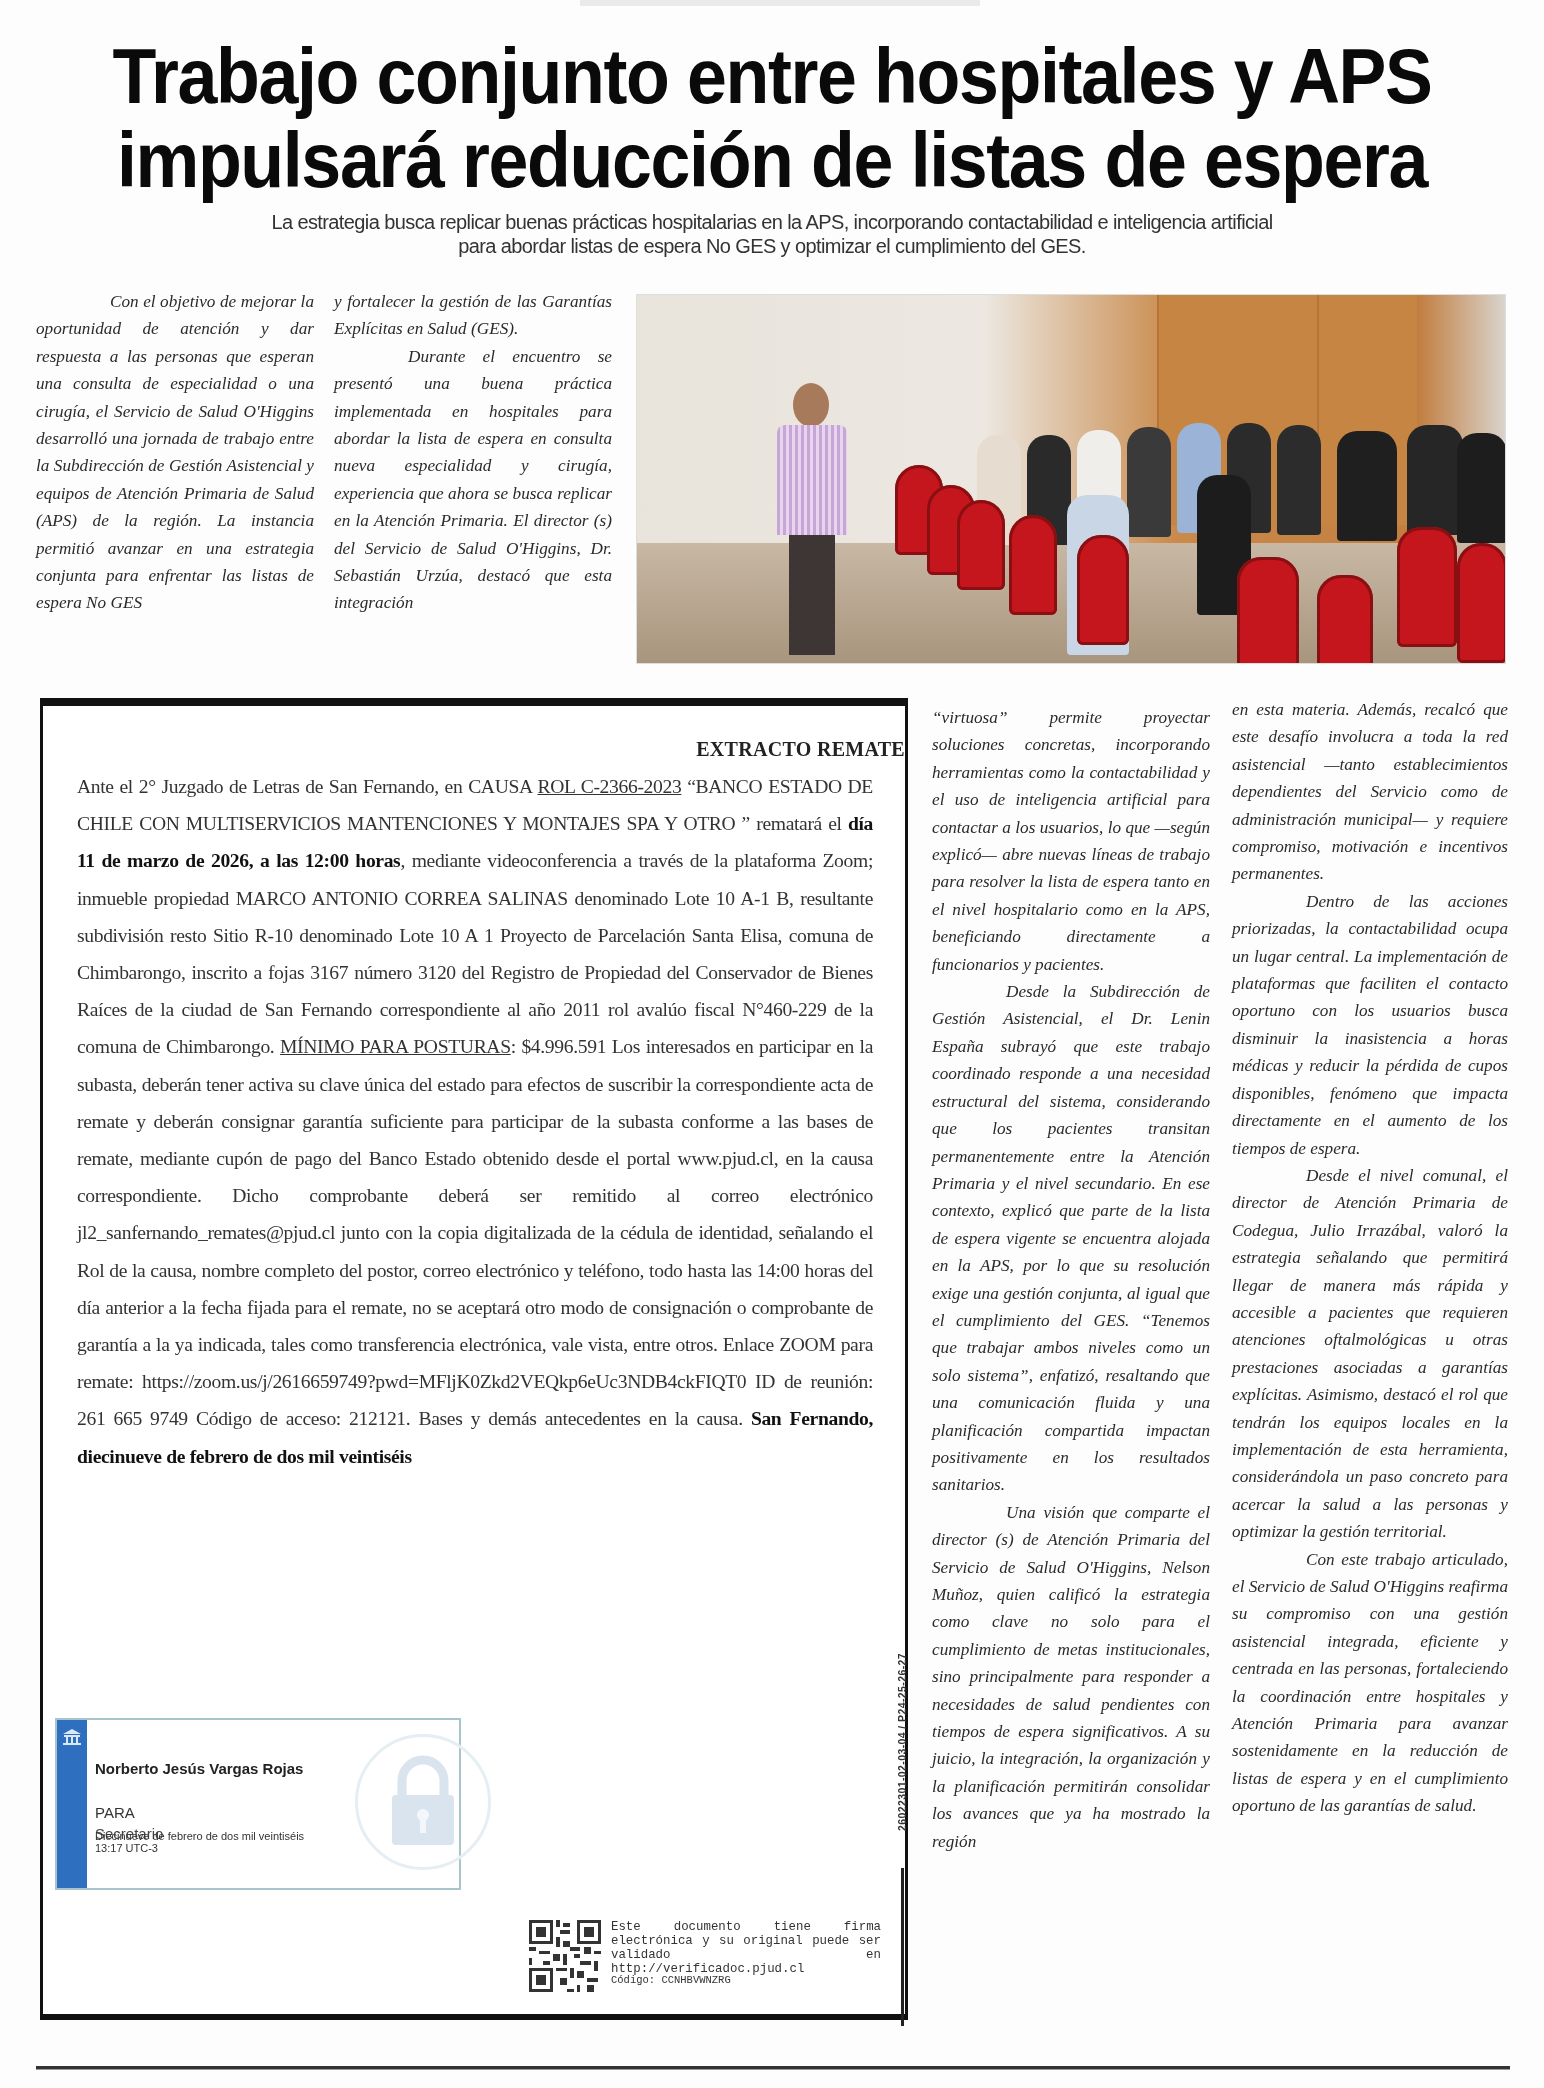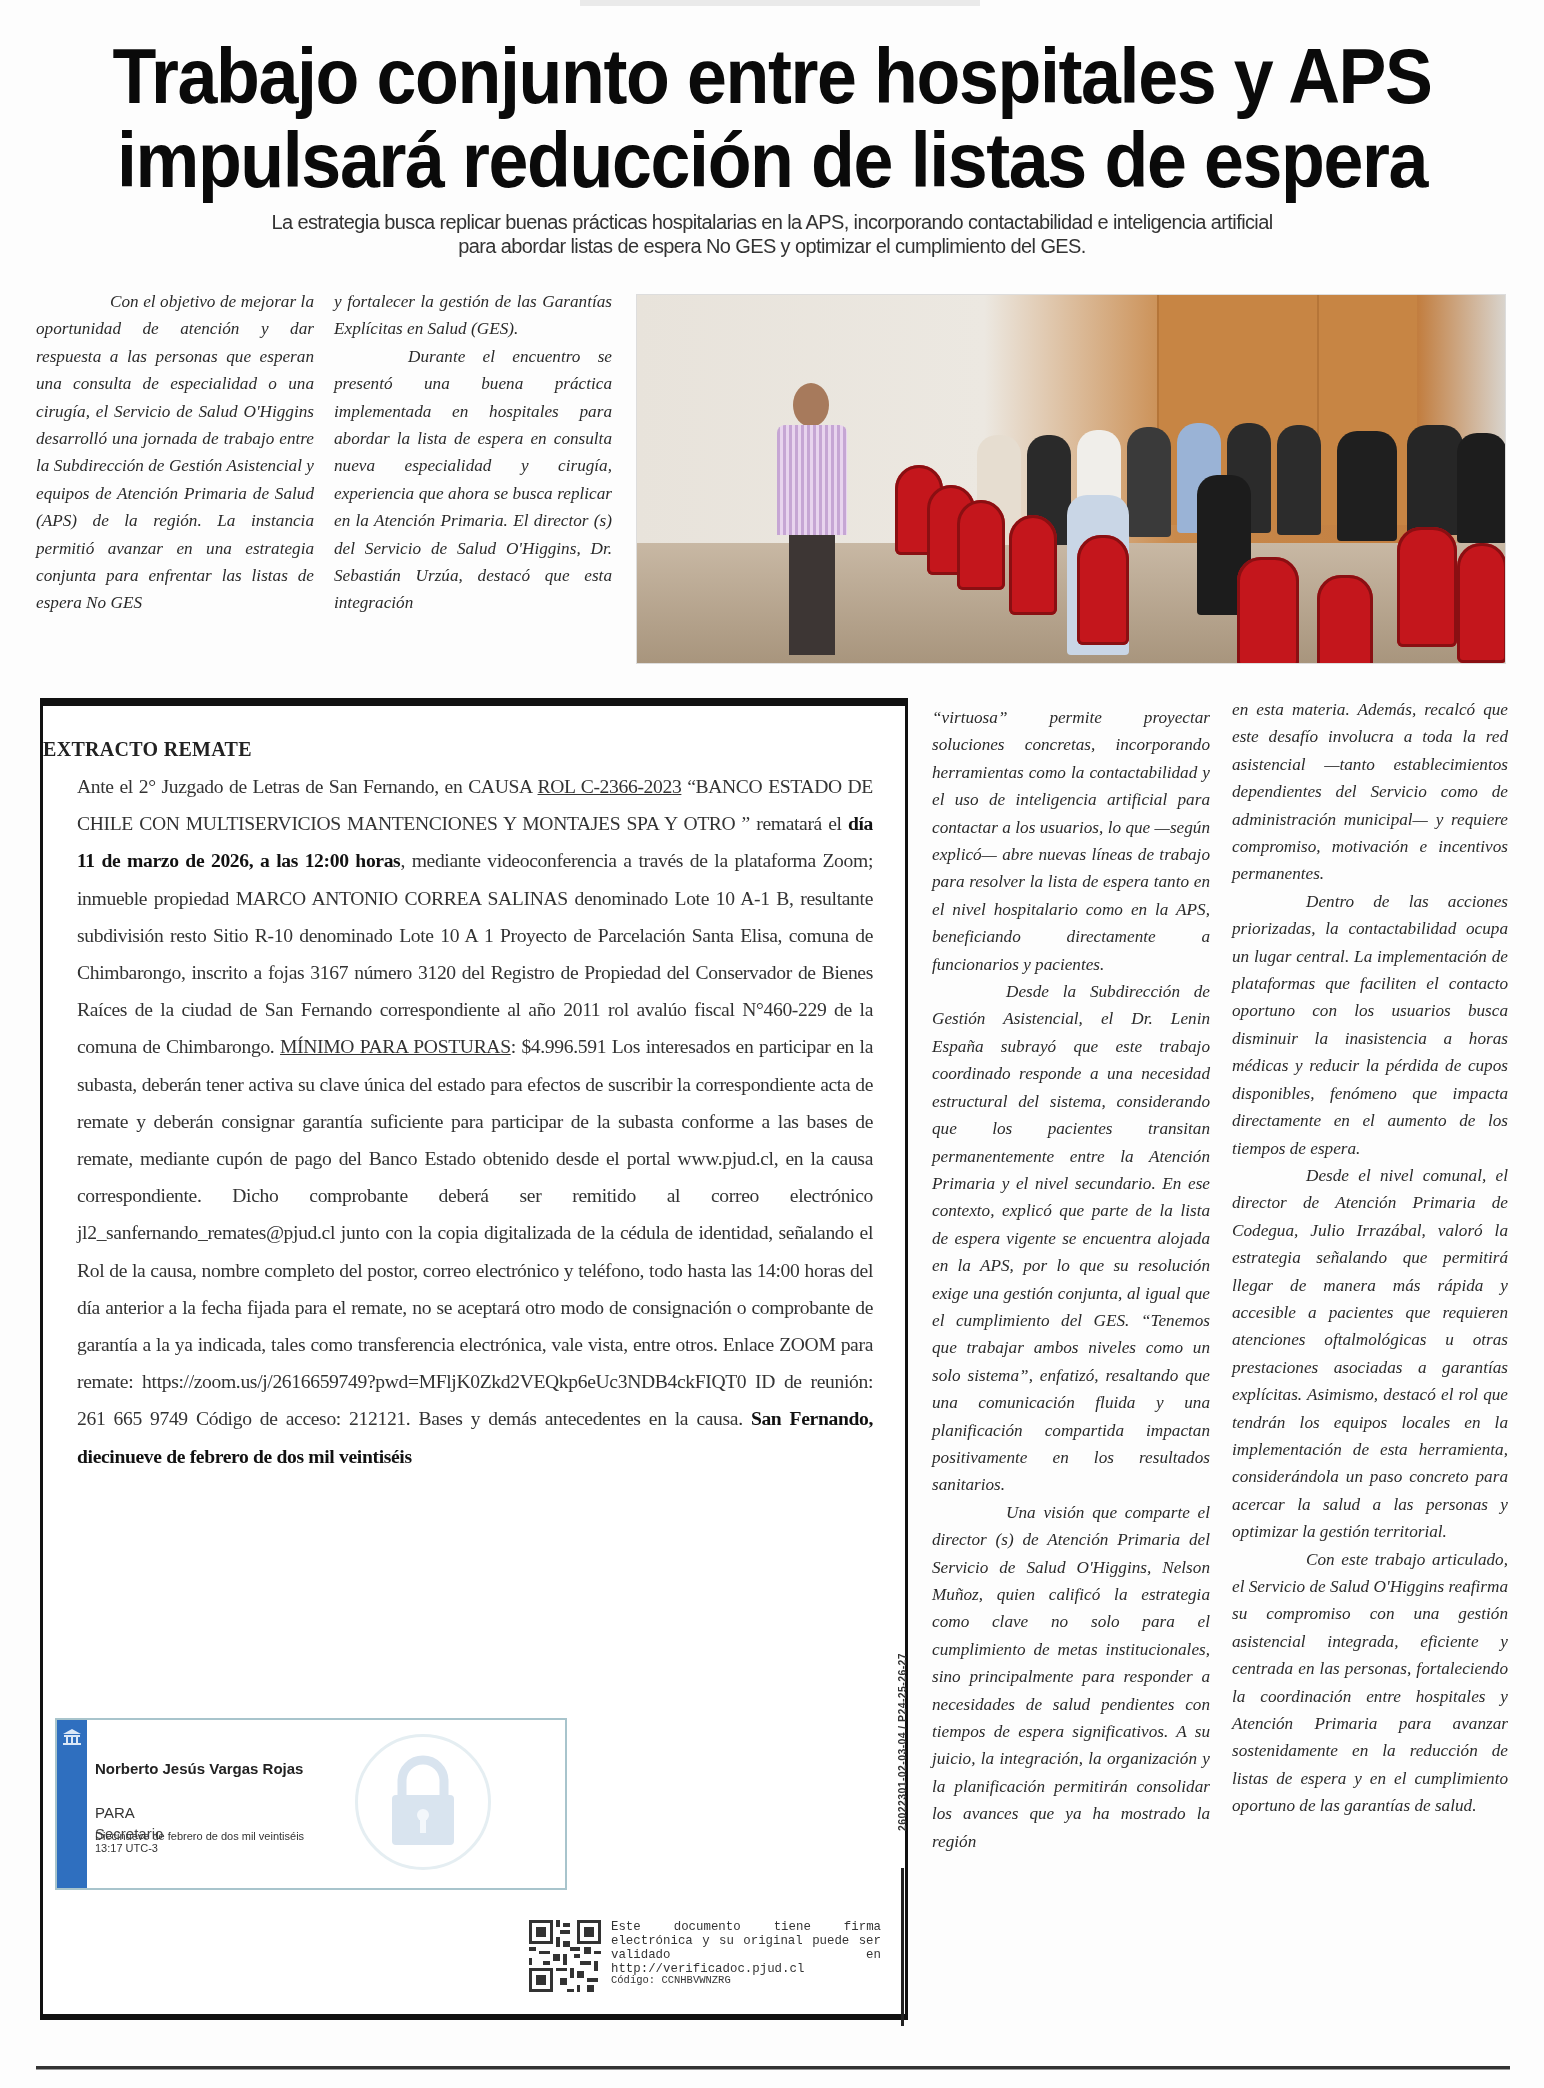--- a/index.html
+++ b/index.html
@@ -44,31 +44,31 @@
   .photo .speaker .torso { position: absolute; left: 0; top: 42px; width: 70px; height: 110px; background: repeating-linear-gradient(90deg, #c6a6d4 0 3px, #e8d4ee 3px 6px); border-radius: 8px 8px 0 0; }
   .photo .speaker .legs { position: absolute; left: 12px; top: 152px; width: 46px; height: 120px; background: #3d3634; }
   .photo .chair { position: absolute; width: 48px; height: 90px; background: #c4161c; border-radius: 24px 24px 6px 6px; box-shadow: inset 0 0 0 3px #8a0f12; }
   .photo .person { position: absolute; width: 44px; height: 110px; border-radius: 20px 20px 4px 4px; }
 
   .remate-box {
     position: absolute; left: 40px; top: 698px; width: 868px; height: 1322px;
     border: 3px solid #111; border-top-width: 8px; border-bottom-width: 6px; background: #fff;
     font-family: "Liberation Serif", "DejaVu Serif", serif;
   }
-  .remate-title { position: absolute; left: 0; width: 100%; top: 32px; text-align: left; font-weight: 700; font-size: 20px; letter-spacing: 0.3px; color: #222; }
+  .remate-title { position: absolute; left: 0; width: 100%; top: 32px; text-align: right; font-weight: 700; font-size: 20px; letter-spacing: 0.3px; color: #222; }
   .remate-body {
     position: absolute; left: 34px; top: 62px; width: 796px;
     font-size: 19.6px; line-height: 37.2px; text-align: justify; color: #333;
     letter-spacing: -0.35px;
   }
   .remate-body u { text-decoration: underline; }
   .remate-body b { color: #111; }
 
   .sig-card {
-    position: absolute; left: 12px; top: 1012px; width: 512px; height: 172px;
+    position: absolute; left: 12px; top: 1012px; width: 406px; height: 172px;
     border: 2px solid #a8c4cc; background: #fff; font-family: "Liberation Sans", "DejaVu Sans", sans-serif;
   }
   .sig-card .stripe { position: absolute; left: 0; top: 0; bottom: 0; width: 30px; background: #2f6fbf; }
   .sig-card .stripe svg { position: absolute; left: 5px; top: 8px; }
   .sig-card .name { position: absolute; left: 38px; top: 40px; font-weight: 700; font-size: 15px; color: #222; }
   .sig-card .role { position: absolute; left: 38px; top: 62px; font-size: 15px; color: #444; margin-top: 43px; }
   .sig-card .org { position: absolute; left: 38px; top: 84px; font-size: 15px; color: #333; }
   .sig-card .date { position: absolute; left: 38px; top: 110px; font-size: 11px; line-height: 12px; color: #333; width: 260px; }
   .sig-card .lock { position: absolute; left: 298px; top: 14px; width: 136px; height: 136px; border-radius: 50%; border: 3px solid #e5eef2; }
 

